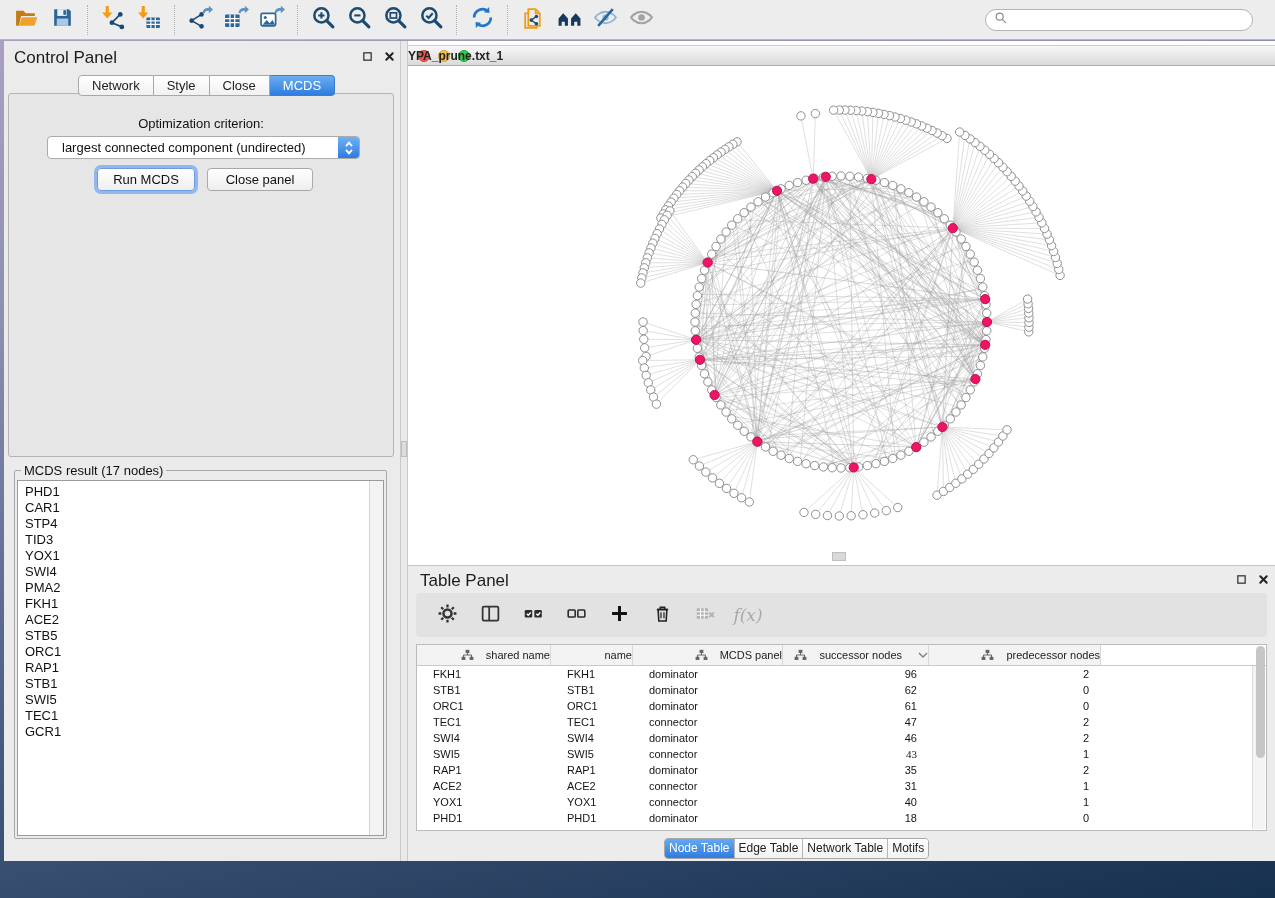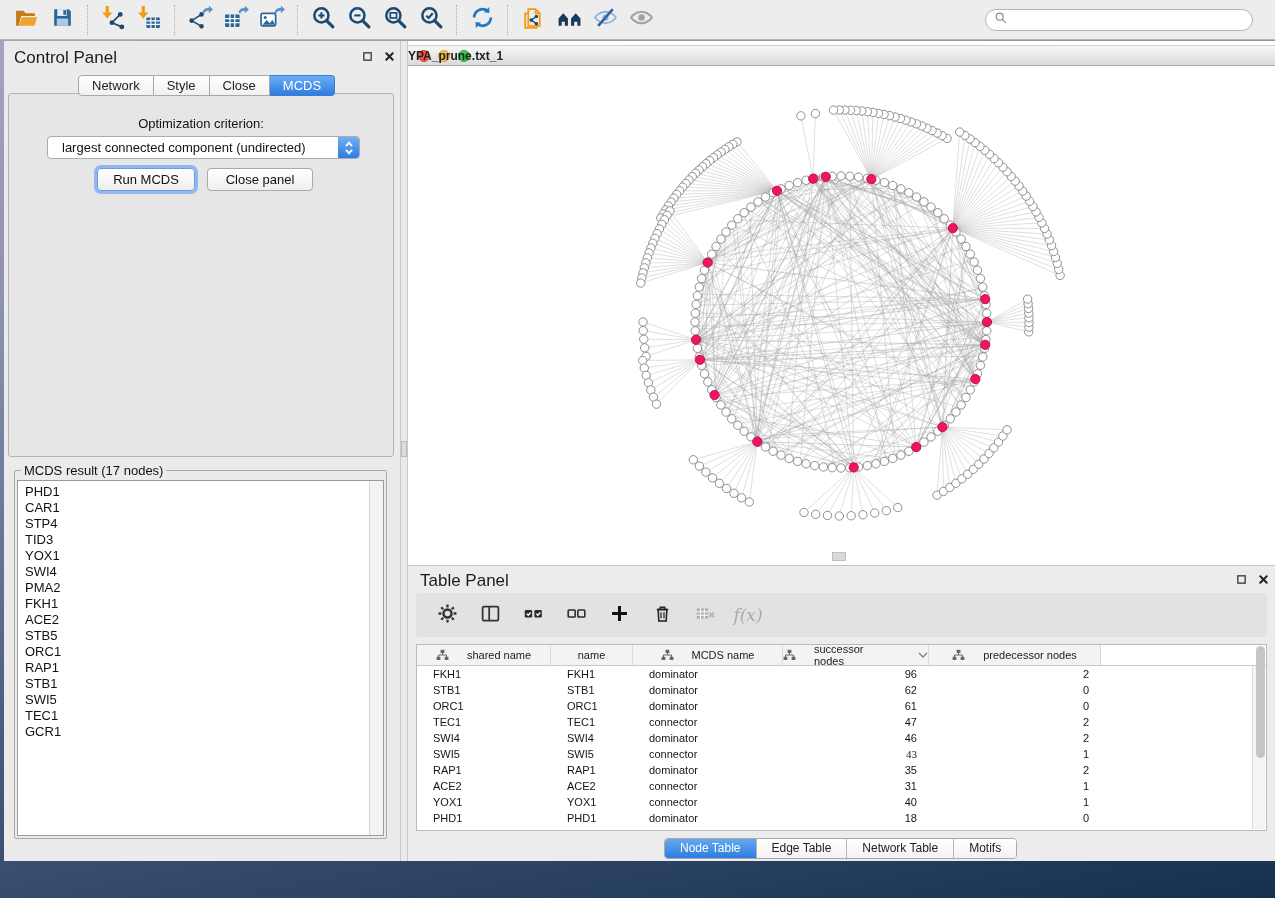--- a/index.html
+++ b/index.html
@@ -60,31 +60,31 @@
   #hsplit-handle{position:absolute;left:424px;top:511px;width:14px;height:9px;background:#d9d9d9;border:1px solid #bfbfbf;box-sizing:border-box;}
   
   #table-panel{position:absolute;left:0;top:524px;width:867px;height:296px;background:#ececec;border-top:1px solid #c4c4c4;box-sizing:border-box;}
   #tp-toolbar{position:absolute;left:8px;top:27px;width:851px;height:44px;background:#e2e2e2;border-radius:4px;
     display:flex;align-items:center;padding-left:18px;box-sizing:border-box;gap:17px;}
   .tpbtn{width:26px;height:26px;display:flex;align-items:center;justify-content:center;}
   .tpbtn svg{width:21px;height:21px;}
   .fx{font-family:"DejaVu Serif",serif;font-style:italic;font-size:17px;color:#a9a9a9;}
   #data-table{position:absolute;left:8px;top:78px;width:851px;height:187px;background:#fff;border:1px solid #bbbbbb;box-sizing:border-box;overflow:hidden;}
   #thead{display:flex;height:20px;border-bottom:1px solid #c9c9c9;}
-  .th{background:#f3f3f3;border-right:1px solid #d8d8d8;display:flex;align-items:center;justify-content:center;
-    font-size:11px;color:#222;box-sizing:border-box;gap:18px;flex:none;}
+  .th{background:#f3f3f3;border-right:1px solid #d8d8d8;display:flex;align-items:center;justify-content:flex-end;
+    font-size:11px;color:#222;box-sizing:border-box;gap:12px;flex:none;}
   .th svg{flex:none;}
   .tr{display:flex;height:16px;align-items:center;}
   .td{font-size:11px;color:#151515;box-sizing:border-box;flex:none;white-space:nowrap;overflow:hidden;}
   .td.left{padding-left:16px;text-align:left;}
   .td.num{text-align:right;padding-right:12px;}
   #tbl-scroll{position:absolute;right:1px;top:21px;bottom:1px;width:12px;background:#f4f4f4;border-left:1px solid #ddd;}
   #tbl-thumb{position:absolute;right:1px;top:1px;width:9px;height:112px;background:#c6c6c6;border-radius:5px;}
   #tp-tabs{position:absolute;left:256px;top:272px;display:flex;border:1px solid #a8a8a8;border-radius:4px;overflow:hidden;height:19px;}
-  .tp-tab{height:19px;line-height:19px;padding:0 15px;font-size:12px;color:#222;background:linear-gradient(#ffffff,#f2f2f2);border-left:1px solid #b5b5b5;}
+  .tp-tab{height:19px;line-height:19px;padding:0 4px;font-size:12px;color:#222;background:linear-gradient(#ffffff,#f2f2f2);border-left:1px solid #b5b5b5;}
   .tp-tab:first-child{border-left:none;}
   .tp-tab.active{background:linear-gradient(#64a9f1,#2e7ce0);color:#fff;}
   
   #status-bar{left:4px;top:861px;width:1271px;height:32px;background:#ececec;border-top:1px solid #cfcfcf;box-sizing:border-box;}
   #list-btn{position:absolute;left:12px;top:4px;width:28px;height:23px;background:linear-gradient(#fdfdfd,#ededed);
     border:1px solid #b5b5b5;border-radius:3px;display:flex;align-items:center;justify-content:center;}
   #list-btn svg{width:17px;height:17px;}
   #memory-btn{position:absolute;right:10px;top:4px;height:23px;padding:0 10px;background:linear-gradient(#ffffff,#ededed);
     border:1px solid #b5b5b5;border-radius:3px;display:flex;align-items:center;gap:6px;font-size:12px;color:#111;box-sizing:border-box;}
   #memory-dot{width:10px;height:10px;border-radius:50%;background:#2ca32c;border:1px solid #1d7a1d;box-sizing:border-box;}
@@ -1103,21 +1103,21 @@
             <div class="th" style="width: 82px;">
               <span>name</span>
             </div>
             <div class="th" style="width: 150px;">
               <svg viewBox="0 0 13 12" width="13" height="12">
                 <path d="M6.5 4v2M2.5 8V6h8v2" stroke="#666" fill="none"></path>
                 <rect x="4.6" y="0.8" width="3.8" height="3.2" fill="#666"></rect>
                 <rect x="0.6" y="7.8" width="3.8" height="3.2" fill="#666"></rect>
                 <rect x="8.6" y="7.8" width="3.8" height="3.2" fill="#666"></rect>
               </svg>
-              <span>MCDS name</span>
+              <span>MCDS panel</span>
             </div>
             <div class="th" style="width: 146px;">
               <svg viewBox="0 0 13 12" width="13" height="12">
                 <path d="M6.5 4v2M2.5 8V6h8v2" stroke="#666" fill="none"></path>
                 <rect x="4.6" y="0.8" width="3.8" height="3.2" fill="#666"></rect>
                 <rect x="0.6" y="7.8" width="3.8" height="3.2" fill="#666"></rect>
                 <rect x="8.6" y="7.8" width="3.8" height="3.2" fill="#666"></rect>
               </svg>
               <span>successor nodes</span>
               <svg viewBox="0 0 10 6" width="10" height="6" style="margin-left:4px" fill="none" stroke="#808080" stroke-width="1.4">

